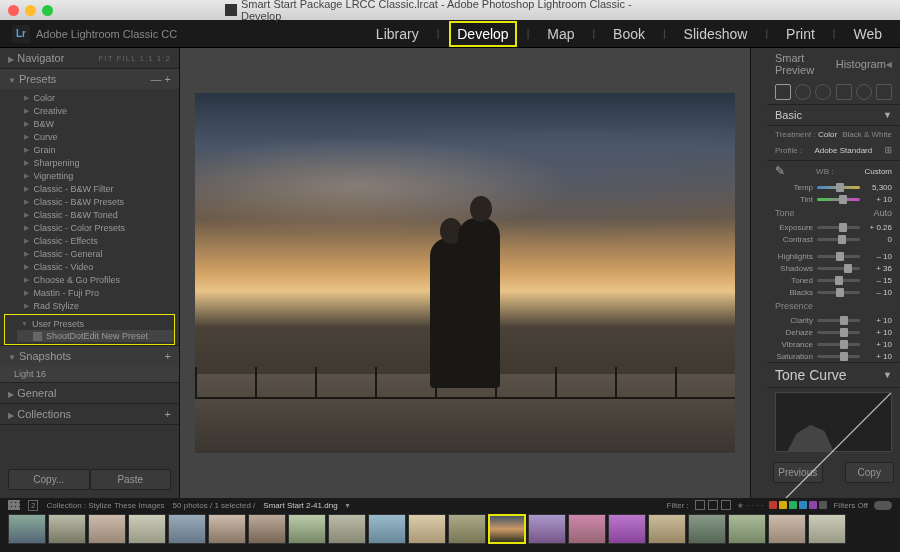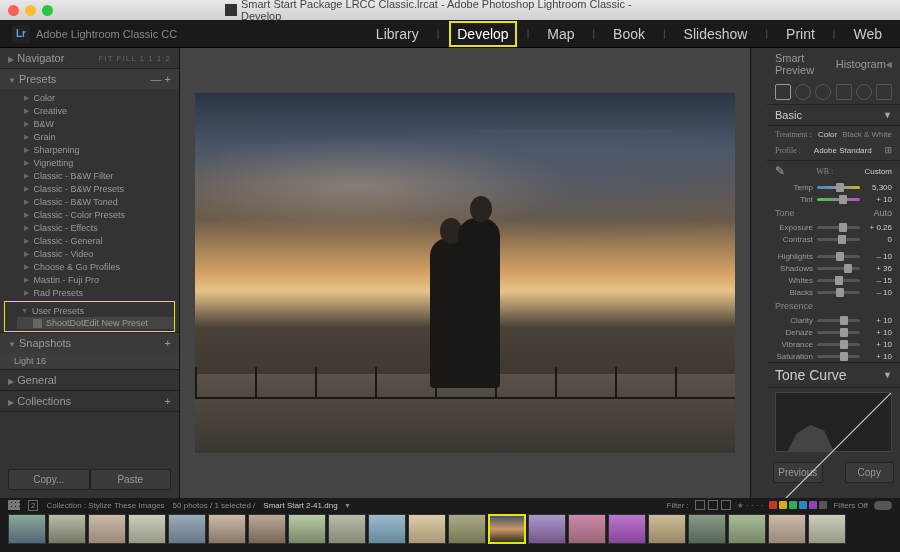--- a/index.html
+++ b/index.html
@@ -46,21 +46,21 @@
 .head2 { position: absolute; top: -22px; right: 8px; width: 22px; height: 26px; background: #2a2420; border-radius: 50%; }
 .railing { position: absolute; bottom: 15%; left: 0; right: 0; height: 2px; background: #1a1815; }
 .railing::before, .railing::after { content: ""; position: absolute; top: -30px; width: 100%; height: 30px; background: repeating-linear-gradient(90deg, #1a1815 0 2px, transparent 2px 60px); }
 .water { position: absolute; bottom: 0; left: 0; right: 0; height: 22%; background: linear-gradient(180deg, #5a5248, #3a3530); }
 .tool-strip { display: flex; justify-content: space-around; padding: 4px 6px; border-bottom: 1px solid #222; }
 .tool { width: 16px; height: 16px; border: 1px solid #555; border-radius: 2px; cursor: pointer; }
 .tool.active { border-color: #999; }
 .basic-hdr { display: flex; justify-content: space-between; align-items: center; padding: 4px 8px; border-bottom: 1px solid #222; }
 .basic-title { font-size: 11px; color: #ccc; }
 .treat-row { display: flex; justify-content: space-between; padding: 3px 8px; align-items: center; }
-.treat-row .lbl { color: #888; font-size: 8px; font-family: Liberation Serif, serif; }
+.treat-row .lbl { color: #888; font-size: 8px; }
 .treat-row .val { color: #ccc; font-size: 8px; }
 .slider-row { display: flex; align-items: center; padding: 1.5px 8px; gap: 4px; }
 .slider-row .slbl { width: 38px; font-size: 8px; color: #999; text-align: right; }
 .slider-row .strack { flex: 1; height: 3px; background: #555; position: relative; border-radius: 2px; }
 .slider-row .strack.temp { background: linear-gradient(90deg, #4488cc, #ccaa44); }
 .slider-row .strack.tint { background: linear-gradient(90deg, #44cc44, #cc44cc); }
 .slider-row .shandle { position: absolute; top: -3px; width: 8px; height: 9px; background: #999; border-radius: 1px; }
 .slider-row .sval { width: 28px; font-size: 8px; color: #ccc; text-align: right; }
 .sub-hdr { display: flex; justify-content: space-between; padding: 3px 8px; color: #888; font-size: 9px; }
 .sub-hdr .auto { color: #999; }
@@ -140,20 +140,24 @@
         <div class="preset-item">
             <span class="caret">▶</span>
             <span>Creative</span>
           </div>
         <div class="preset-item">
             <span class="caret">▶</span>
             <span>B&amp;W</span>
           </div>
         <div class="preset-item">
             <span class="caret">▶</span>
+            <span>Curve</span>
+          </div>
+        <div class="preset-item">
+            <span class="caret">▶</span>
             <span>Grain</span>
           </div>
         <div class="preset-item">
             <span class="caret">▶</span>
             <span>Sharpening</span>
           </div>
         <div class="preset-item">
             <span class="caret">▶</span>
             <span>Vignetting</span>
           </div>
@@ -188,21 +192,21 @@
         <div class="preset-item">
             <span class="caret">▶</span>
             <span>Choose &amp; Go Profiles</span>
           </div>
         <div class="preset-item">
             <span class="caret">▶</span>
             <span>Mastin - Fuji Pro</span>
           </div>
         <div class="preset-item">
             <span class="caret">▶</span>
-            <span>Rad Presets</span>
+            <span>Rad Stylize</span>
           </div>
       </div>
       <div class="user-presets-box">
         <div class="preset-item">
             <span class="caret">▼</span>
             <span>User Presets</span>
           </div>
         <div class="user-preset-child">
             <span class="preset-ico"></span>
             <span>ShootDotEdit New Preset</span>
@@ -322,21 +326,21 @@
         <span class="sval">– 10</span>
       </div>
     <div class="slider-row">
         <span class="slbl">Shadows</span>
         <span class="strack">
           <span class="shandle" style="left:62%"></span>
         </span>
         <span class="sval">+ 36</span>
       </div>
     <div class="slider-row">
-        <span class="slbl">Whites</span>
+        <span class="slbl">Toned</span>
         <span class="strack">
           <span class="shandle" style="left:42%"></span>
         </span>
         <span class="sval">– 15</span>
       </div>
     <div class="slider-row">
         <span class="slbl">Blacks</span>
         <span class="strack">
           <span class="shandle" style="left:44%"></span>
         </span>

